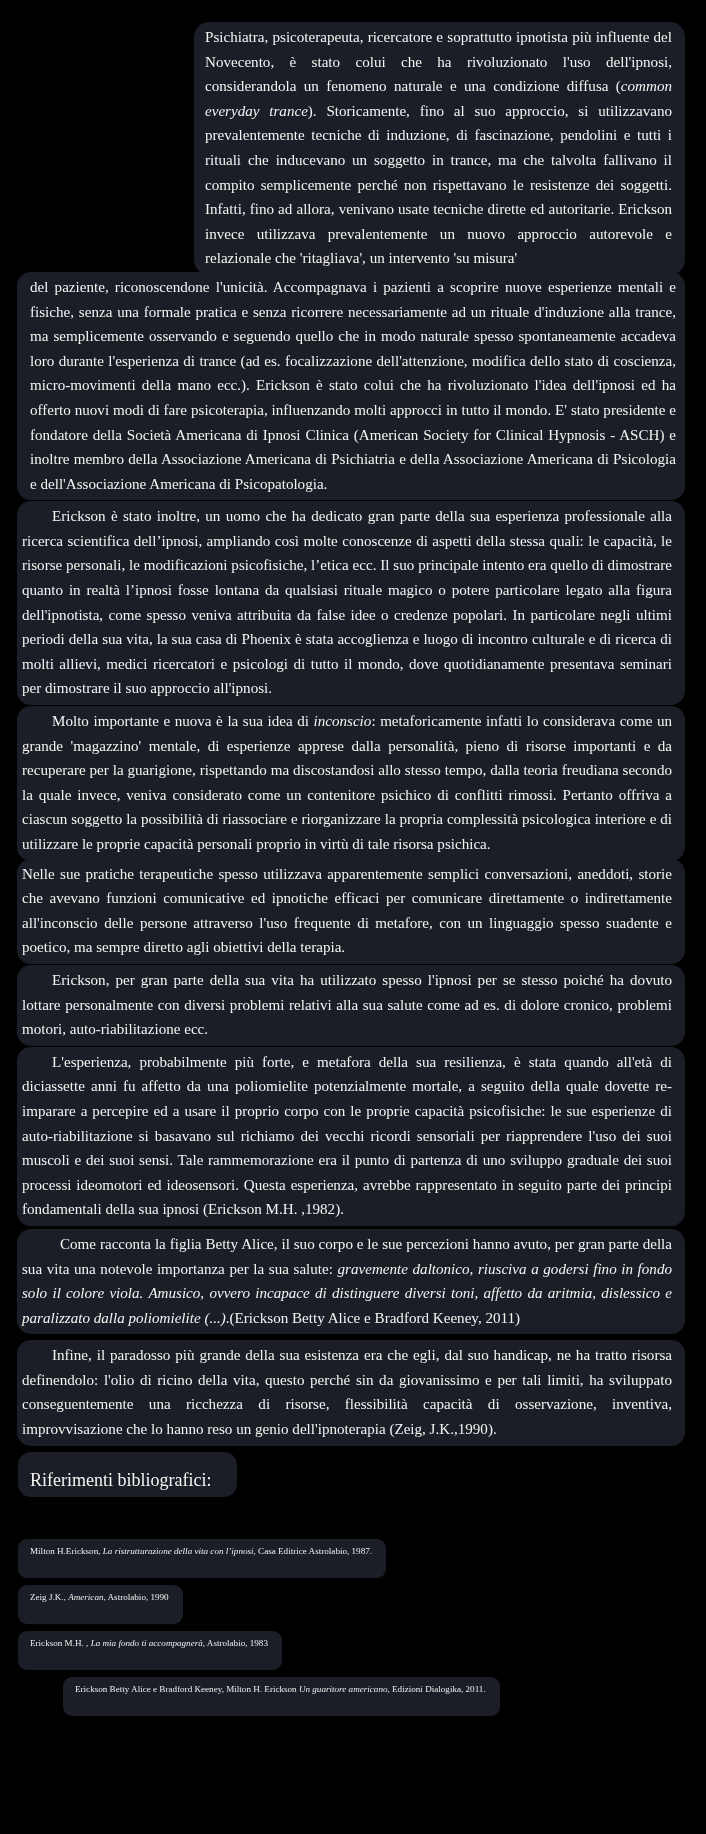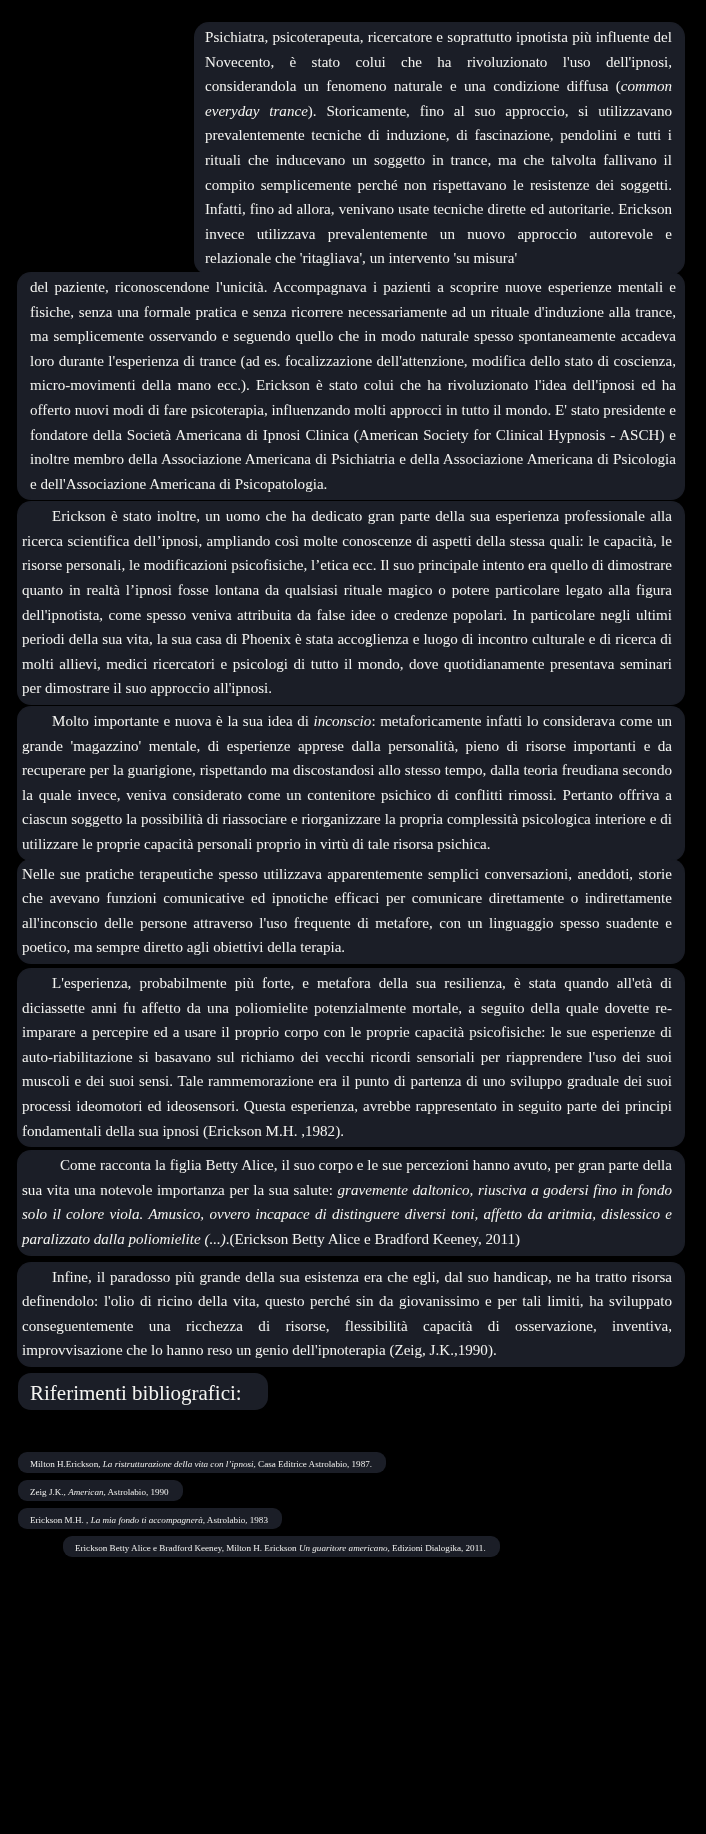--- a/index.html
+++ b/index.html
@@ -92,41 +92,41 @@
   .gap-3 { height: 8px; }
   .gap-hdr { height: 7px; }
 
   
   .ref-head {
     position: relative;
     background: #1b1e27;
     border-radius: 13px;
     width: fit-content;
     margin-left: 18px;
-    padding: 8px 26px 5px 12px;
-    font-size: 21px;
+    padding: 16px 26px 5px 12px;
+    font-size: 18px;
     line-height: 24.6px;
     color: #f4f4f1;
     box-sizing: border-box;
   }
 
   
   .biblio {
     margin-left: 18px;
     margin-top: 42px;
     width: 666px;
     box-sizing: border-box;
   }
   .biblio-item {
     background: #1b1e27;
     color: #f0f0ee;
     font-size: 9.1px;
     line-height: 13px;
     border-radius: 9px;
-    padding: 6px 14px 2px 12px;
+    padding: 6px 14px 20px 12px;
     margin: 0 0 7px 0;
     width: fit-content;
     max-width: 100%;
     box-sizing: border-box;
     white-space: nowrap;
     font-family: "Liberation Serif", "DejaVu Serif", serif;
   }
   .biblio-item:last-child { margin-bottom: 0; margin-left: 45px; }
 
   
@@ -151,20 +151,21 @@
   <div class="gap-1"></div>
 
   <p class="para p-wide indent">Molto importante e nuova è la sua idea di <em>inconscio</em>: metaforicamente infatti lo considerava come un grande 'magazzino' mentale, di esperienze apprese dalla personalità, pieno di risorse importanti e da recuperare per la guarigione, rispettando ma discostandosi allo stesso tempo, dalla teoria freudiana secondo la quale invece, veniva considerato come un contenitore psichico di conflitti rimossi. Pertanto offriva a ciascun soggetto la possibilità di riassociare e riorganizzare la propria complessità psicologica interiore e di utilizzare le proprie capacità personali proprio in virtù di tale risorsa psichica.</p>
 
   <div class="gap-0"></div>
 
   <p class="para p-wide">Nelle sue pratiche terapeutiche spesso utilizzava apparentemente semplici conversazioni, aneddoti, storie che avevano funzioni comunicative ed ipnotiche efficaci per comunicare direttamente o indirettamente all'inconscio delle persone attraverso l'uso frequente di metafore, con un linguaggio spesso suadente e poetico, ma sempre diretto agli obiettivi della terapia.</p>
 
   <div class="gap-1"></div>
 
+  <p class="para p-wide indent">Erickson, per gran parte della sua vita ha utilizzato spesso l'ipnosi per se stesso poiché ha dovuto lottare personalmente con diversi problemi relativi alla sua salute come ad es. di dolore cronico, problemi motori, auto-riabilitazione ecc.</p>
 
   <div class="gap-1"></div>
 
   <p class="para p-wide indent">L'esperienza, probabilmente più forte, e metafora della sua resilienza, è stata quando all'età di diciassette anni fu affetto da una poliomielite potenzialmente mortale, a seguito della quale dovette re-imparare a percepire ed a usare il proprio corpo con le proprie capacità psicofisiche: le sue esperienze di auto-riabilitazione si basavano sul richiamo dei vecchi ricordi sensoriali per riapprendere l'uso dei suoi muscoli e dei suoi sensi. Tale rammemorazione era il punto di partenza di uno sviluppo graduale dei suoi processi ideomotori ed ideosensori. Questa esperienza, avrebbe rappresentato in seguito parte dei principi fondamentali della sua ipnosi (Erickson M.H. ,1982).</p>
 
   <div class="gap-2"></div>
 
   <p class="para p-wide indent-lg">Come racconta la figlia Betty Alice, il suo corpo e le sue percezioni hanno avuto, per gran parte della sua vita una notevole importanza per la sua salute: <em>gravemente daltonico, riusciva a godersi fino in fondo solo il colore viola. Amusico, ovvero incapace di distinguere diversi toni, affetto da aritmia, dislessico e paralizzato dalla poliomielite (...)</em>.(Erickson Betty Alice e Bradford Keeney, 2011)</p>
 
   <div class="gap-3"></div>

